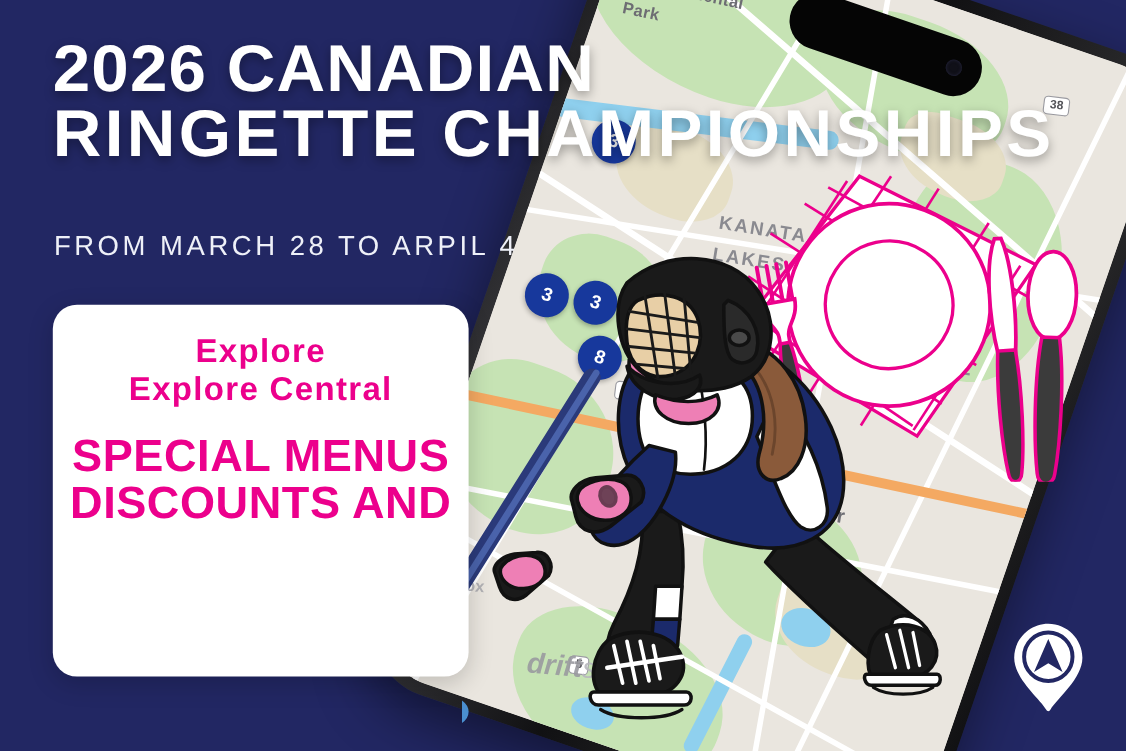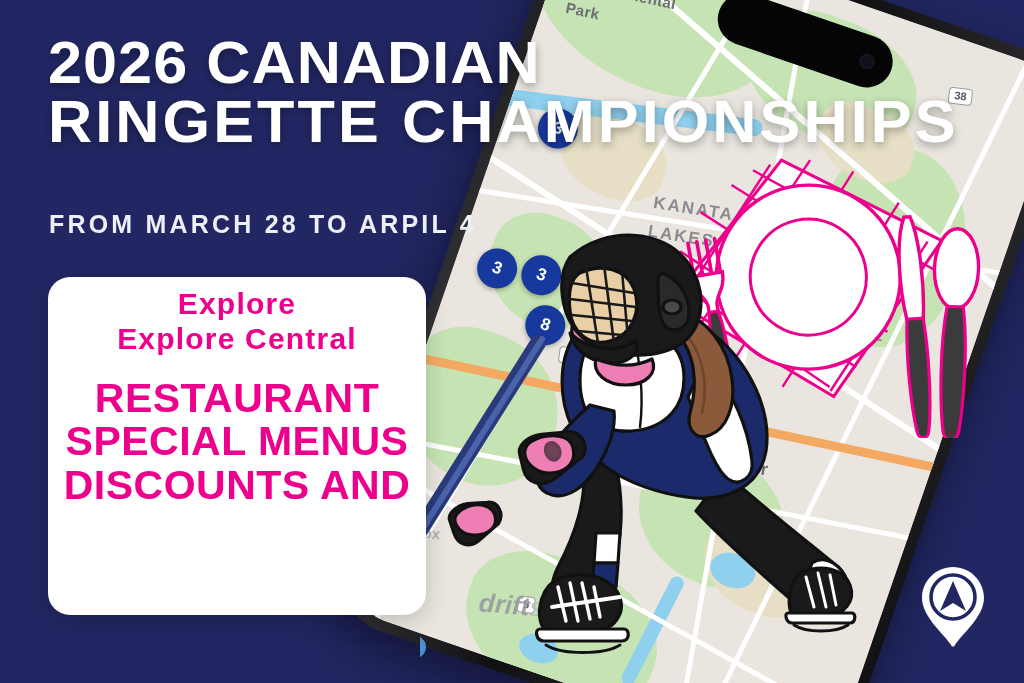--- a/index.html
+++ b/index.html
@@ -83,31 +83,31 @@
     position:absolute; left:48px; top:34px; z-index:30;
     color:#ffffff; font-family:"Liberation Sans Narrow","Liberation Sans",sans-serif;
     font-weight:700; font-size:60px; line-height:.98;
     letter-spacing:1px; text-shadow:0 3px 10px rgba(0,0,0,.35);
     transform:scaleX(1.02); transform-origin:left top;
   }
   .headline .l1, .headline .l2 { display:block; white-space:nowrap; }
   .headline .l2 { letter-spacing:3px; }
   .subhead {
     position:absolute; left:49px; top:210px; z-index:30;
-    color:#eef0f8; font-size:25px; font-weight:700; letter-spacing:3.2px;
+    color:#eef0f8; font-size:25px; font-weight:400; letter-spacing:3.2px;
     white-space:nowrap;
   }
 
   
   .card {
     position:absolute; left:48px; top:277px; width:378px; height:338px;
     background:#ffffff; border-radius:22px; z-index:28;
     box-shadow:0 6px 22px rgba(0,0,0,.18);
     display:flex; flex-direction:column; align-items:center;
-    padding-top:10px;
+    padding-top:26px;
   }
   .card-kicker {
     color:#EC008C; font-size:30px; font-weight:700; line-height:1.16;
     letter-spacing:1.2px; text-align:center;
   }
   .card-main {
     margin-top:20px; color:#EC008C;
     font-family:"Liberation Sans Narrow","Liberation Sans",sans-serif;
     font-weight:700; font-size:41px; line-height:1.06;
     letter-spacing:.5px; text-align:center; transform:scaleX(1.0);
@@ -323,21 +323,20 @@
   </div>
 
   <div class="subhead">FROM MARCH 28 TO ARPIL 4</div>
 
   <div class="card">
     <div class="card-kicker">
       <div>Explore</div>
       <div>Explore Central</div>
     </div>
     <div class="card-main">
-      <span>RESTAURANT</span>
       <span>SPECIAL MENUS</span>
       <span>DISCOUNTS AND</span>
     </div>
   </div>
 
   <svg class="logo-pin" viewBox="0 0 66 84">
     <path d="M33,2 C16,2 2,16 2,33 C2,52 25,70 31,80 C32,82 34,82 35,80
              C41,70 64,52 64,33 C64,16 50,2 33,2 Z" fill="#ffffff"></path>
     <circle cx="33" cy="32" r="22" fill="none" stroke="#222763" stroke-width="3.6"></circle>
     <path d="M33,16 L46,46 L33,38 L20,46 Z" fill="#222763"></path>

